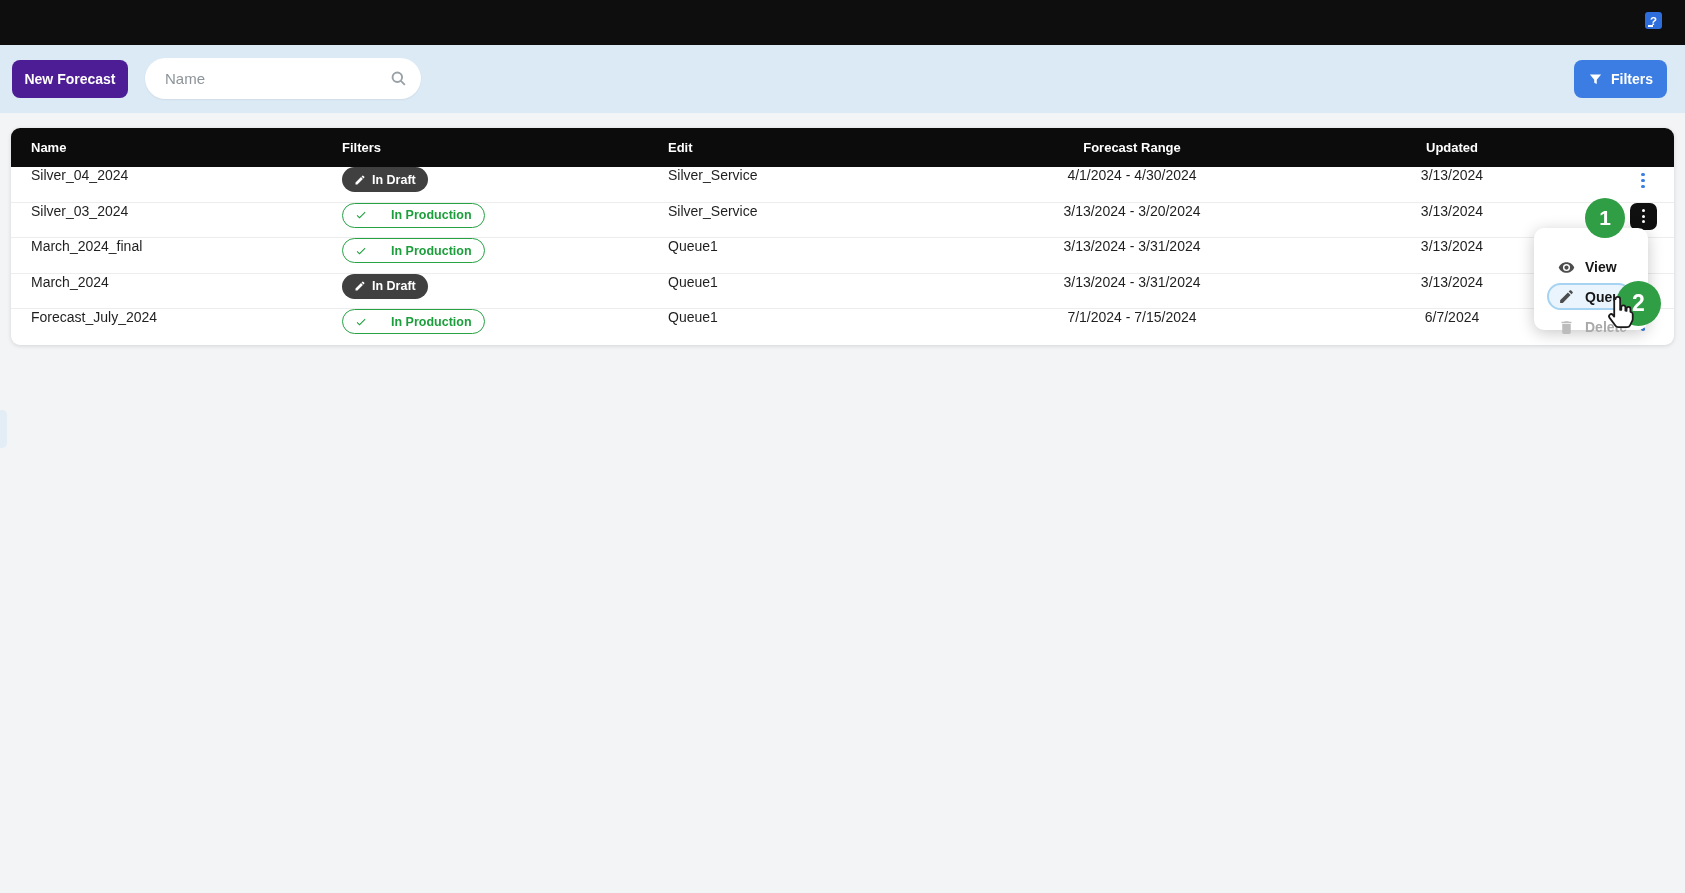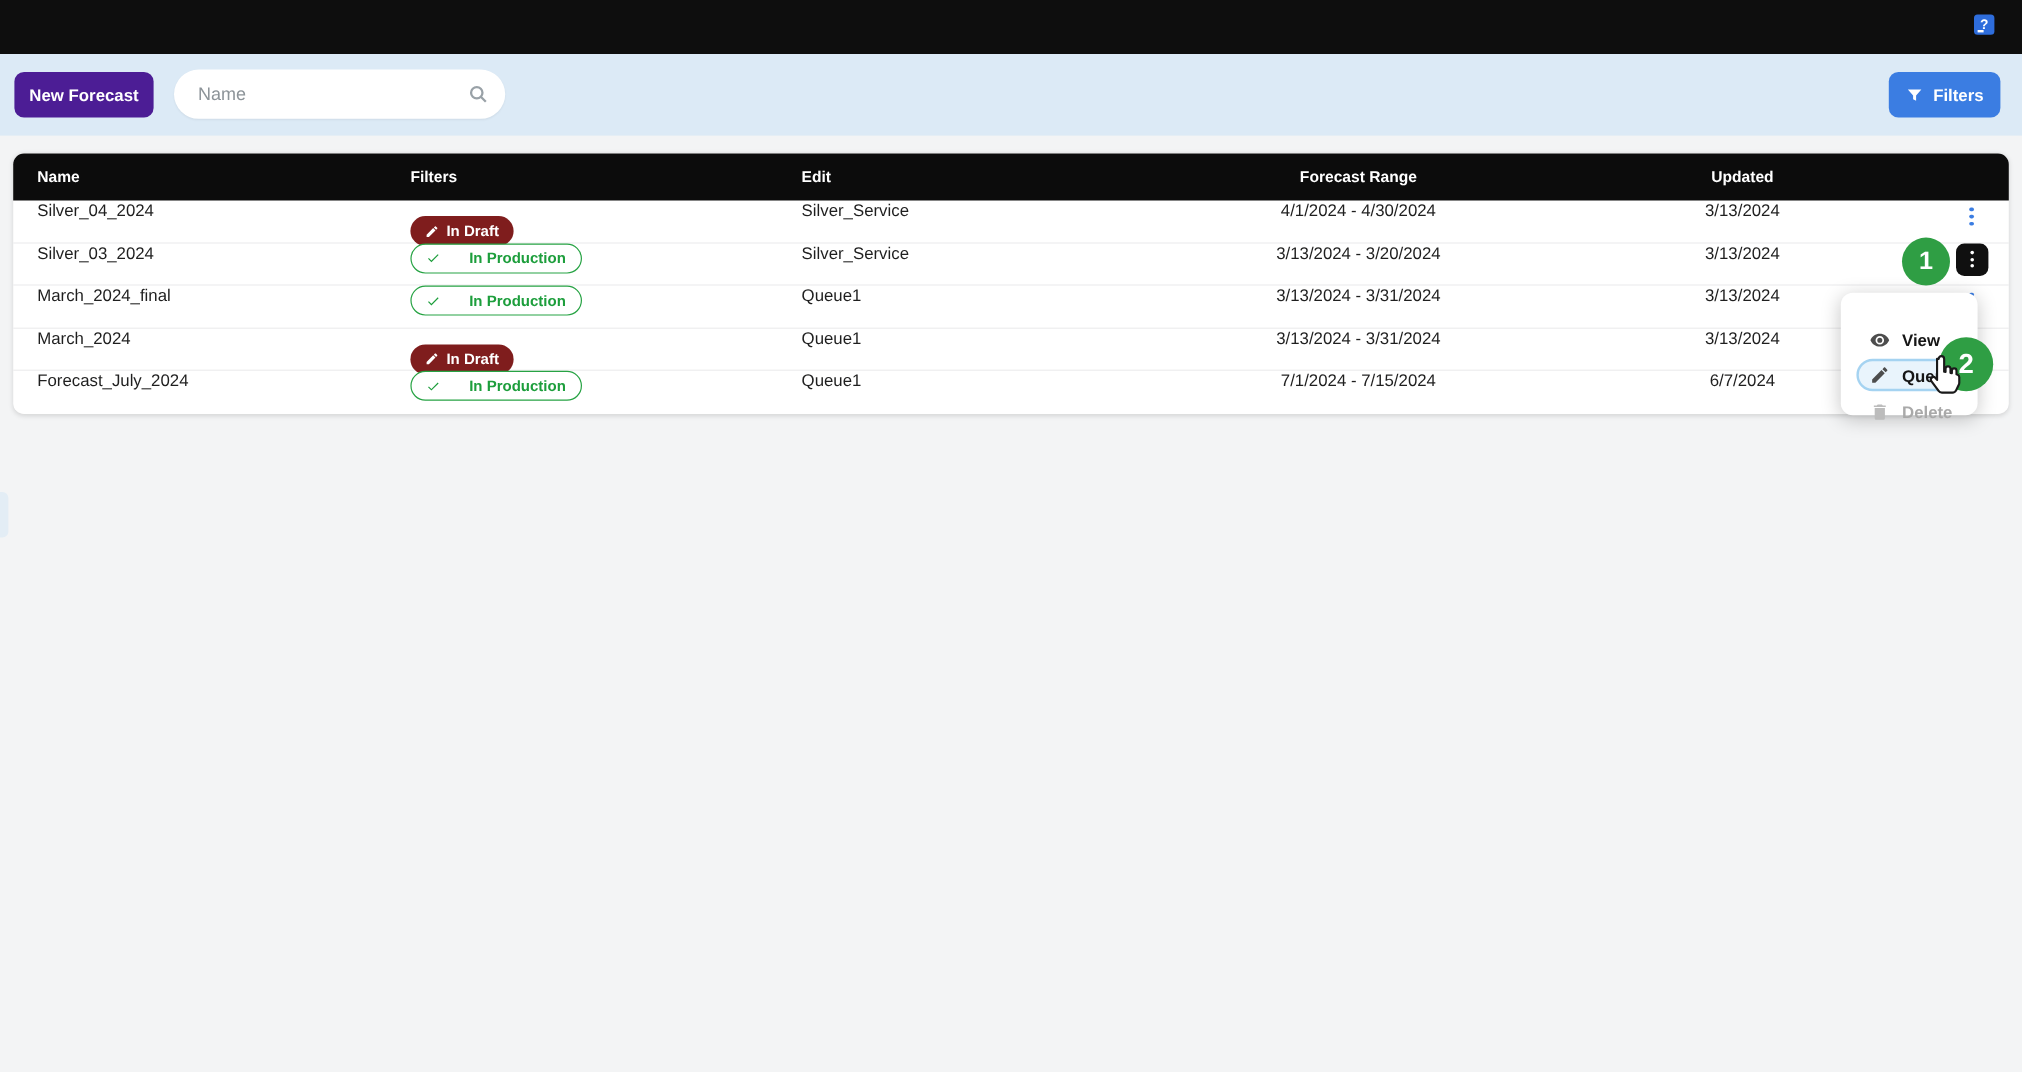--- a/index.html
+++ b/index.html
@@ -51,35 +51,35 @@
   .c3{width:324px;padding-left:20px;}
   .c4{width:320px;text-align:center;}
   .c5{width:320px;text-align:center;}
   .c6{width:62px;display:flex;justify-content:center;}
 
   
   .pill{display:inline-flex;align-items:center;gap:6px;height:25px;padding:0 12px;
         border-radius:13px;font-size:12.5px;font-weight:700;box-sizing:border-box;}
   .pill svg{width:12px;height:12px;}
   .pill .ic-pencil,.pill .ic-check{display:none;}
-  .pill.draft{background:#7f1d1d;color:#fff;margin-top:13px;}
+  .pill.draft{background:#404040;color:#fff;}
   .pill.draft .ic-pencil{display:block;}
   .pill.production{background:#fff;color:#1d9e3c;border:1.5px solid #27a344;gap:24px;}
   .pill.production .ic-check{display:block;}
 
   
   .kebab{width:27px;height:27px;border:none;background:transparent;cursor:pointer;
          display:flex;flex-direction:column;align-items:center;justify-content:center;
          gap:2.5px;border-radius:7px;padding:0;}
   .kebab i{width:3.5px;height:3.5px;border-radius:50%;background:#3b7de2;display:block;}
   .kebab.active{background:#101010;}
   .kebab.active i{background:#fff;width:3px;height:3px;}
 
   
-  .menu{position:absolute;left:1534px;top:244px;width:114px;height:102px;background:#fff;
+  .menu{position:absolute;left:1534px;top:228px;width:114px;height:102px;background:#fff;
         border-radius:10px;box-shadow:0 3px 16px rgba(0,0,0,.22);padding:24px 0;
         box-sizing:border-box;z-index:5;}
   .mi{display:flex;align-items:center;height:30px;padding-left:24px;gap:10px;
       font-size:14px;font-weight:700;color:#161616;cursor:pointer;box-sizing:border-box;}
   .mi .mi-icon{width:17px;height:17px;color:#4d4d4d;flex:0 0 auto;}
   .mi.highlighted{margin:1px 16px 2px 13px;padding-left:9px;height:27px;background:#e9f4fc;
       border:2px solid #a5d3f1;border-radius:15px;}
   .mi.disabled{color:#a9a9a9;cursor:default;}
   .mi.disabled .mi-icon{color:#bcbcbc;}
 

